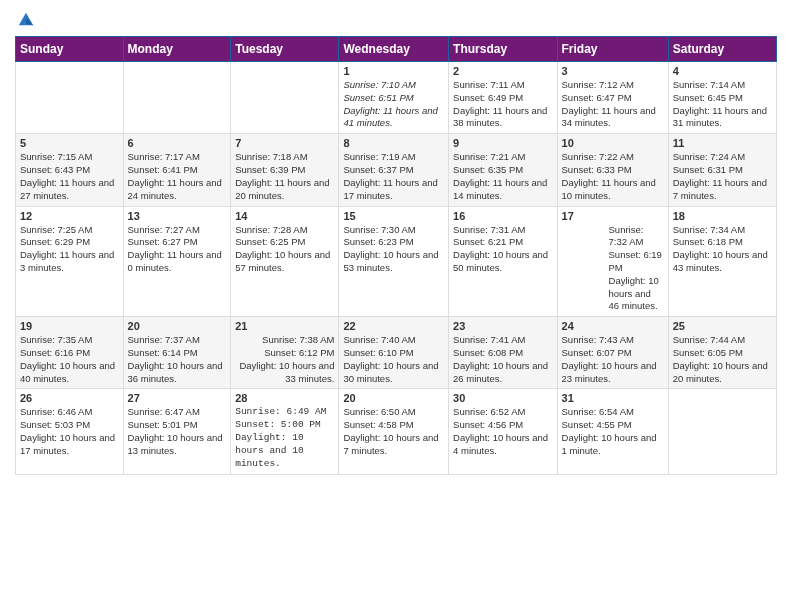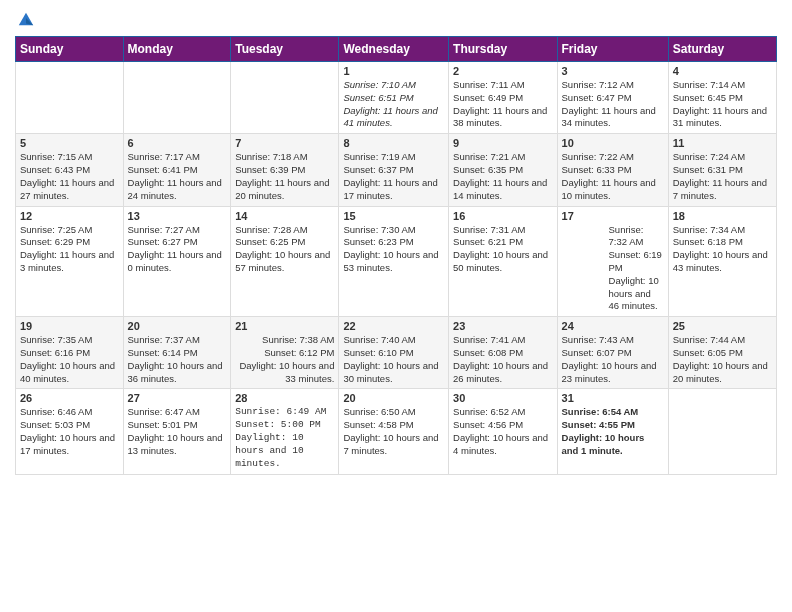--- a/index.html
+++ b/index.html
@@ -311,21 +311,21 @@
 Daylight: 10 hours and 7 minutes.</div>
           </td>
           <td>
             <span class="day-number">30</span>
             <div class="day-info" style="white-space: pre-line;">Sunrise: 6:52 AM
 Sunset: 4:56 PM
 Daylight: 10 hours and 4 minutes.</div>
           </td>
           <td>
             <span class="day-number">31</span>
-            <div class="day-info" style="white-space: pre-line; font-weight: bold;">Sunrise: 6:54 AM
+            <div class="day-info" style="white-space: pre-line;">Sunrise: 6:54 AM
 Sunset: 4:55 PM
 Daylight: 10 hours and 1 minute.</div>
           </td>
           <td class="empty"></td>
         </tr>
       </tbody>
   </table>
 </div>
 
 </body></html>

